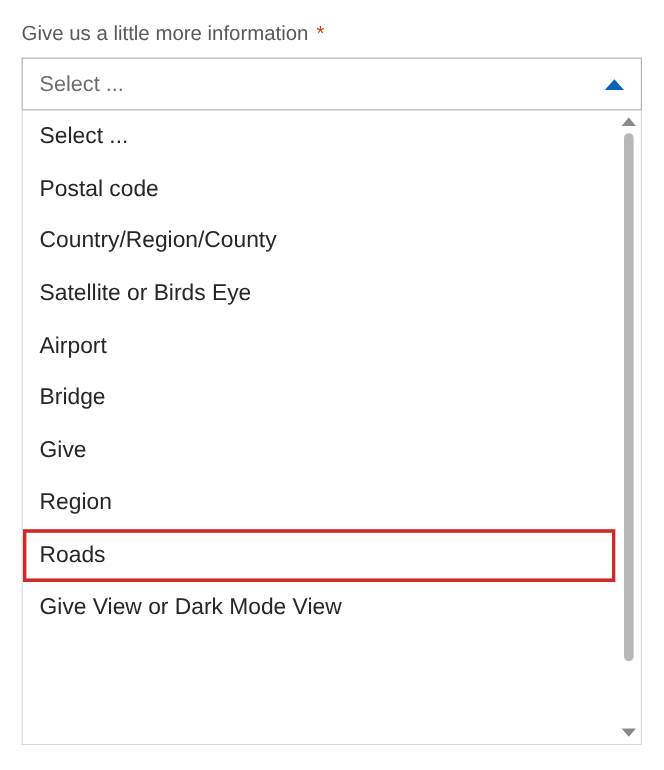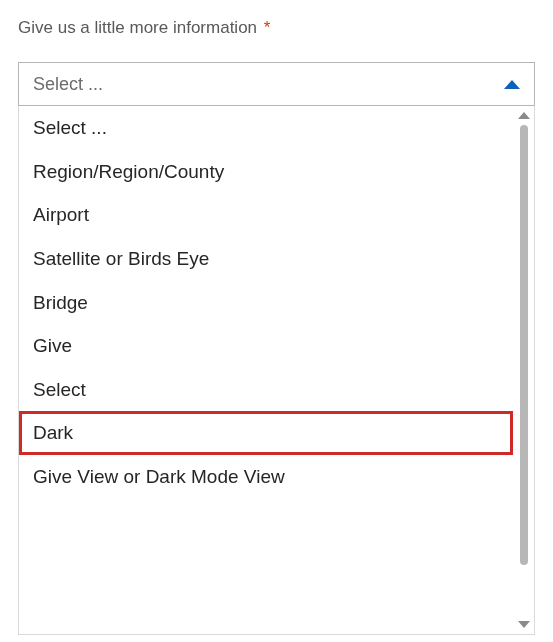--- a/index.html
+++ b/index.html
@@ -6,21 +6,21 @@
   body {
     font-family: "Segoe UI", Arial, sans-serif;
     background: #fff;
     width: 553px;
     padding: 18px 18px 0 18px;
     color: #333;
   }
   .field-label {
     font-size: 17px;
     color: #595959;
-    margin-bottom: 24px;
+    margin-bottom: 10px;
   }
   .field-label .req {
     color: #d83b01;
     margin-left: 2px;
   }
   .select-box {
     border: 1px solid #b5b5b5;
     height: 44px;
     display: flex;
     align-items: center;
@@ -107,27 +107,28 @@
 </div>
 
 <div class="select-box">
   <span class="value">Select ...</span>
   <span class="caret"></span>
 </div>
 
 <div class="dropdown-wrap">
   <div class="dropdown-list" id="opts">
       <div class="option">Select ...</div>
-      <div class="option">Region/Region/County</div>
+      <div class="option">Postal code</div>
+      <div class="option">Country/Region/County</div>
+      <div class="option">Satellite or Birds Eye</div>
       <div class="option">Airport</div>
-      <div class="option">Satellite or Birds Eye</div>
       <div class="option">Bridge</div>
       <div class="option">Give</div>
-      <div class="option">Select</div>
-      <div class="option highlight">Dark</div>
+      <div class="option">Region</div>
+      <div class="option highlight">Roads</div>
       <div class="option">Give View or Dark Mode View</div>
     </div>
   <div class="scroll-col">
     <div class="scroll-arrow up"></div>
     <div class="scroll-track">
       <div class="scroll-thumb"></div>
     </div>
     <div class="scroll-arrow down"></div>
   </div>
 </div>

